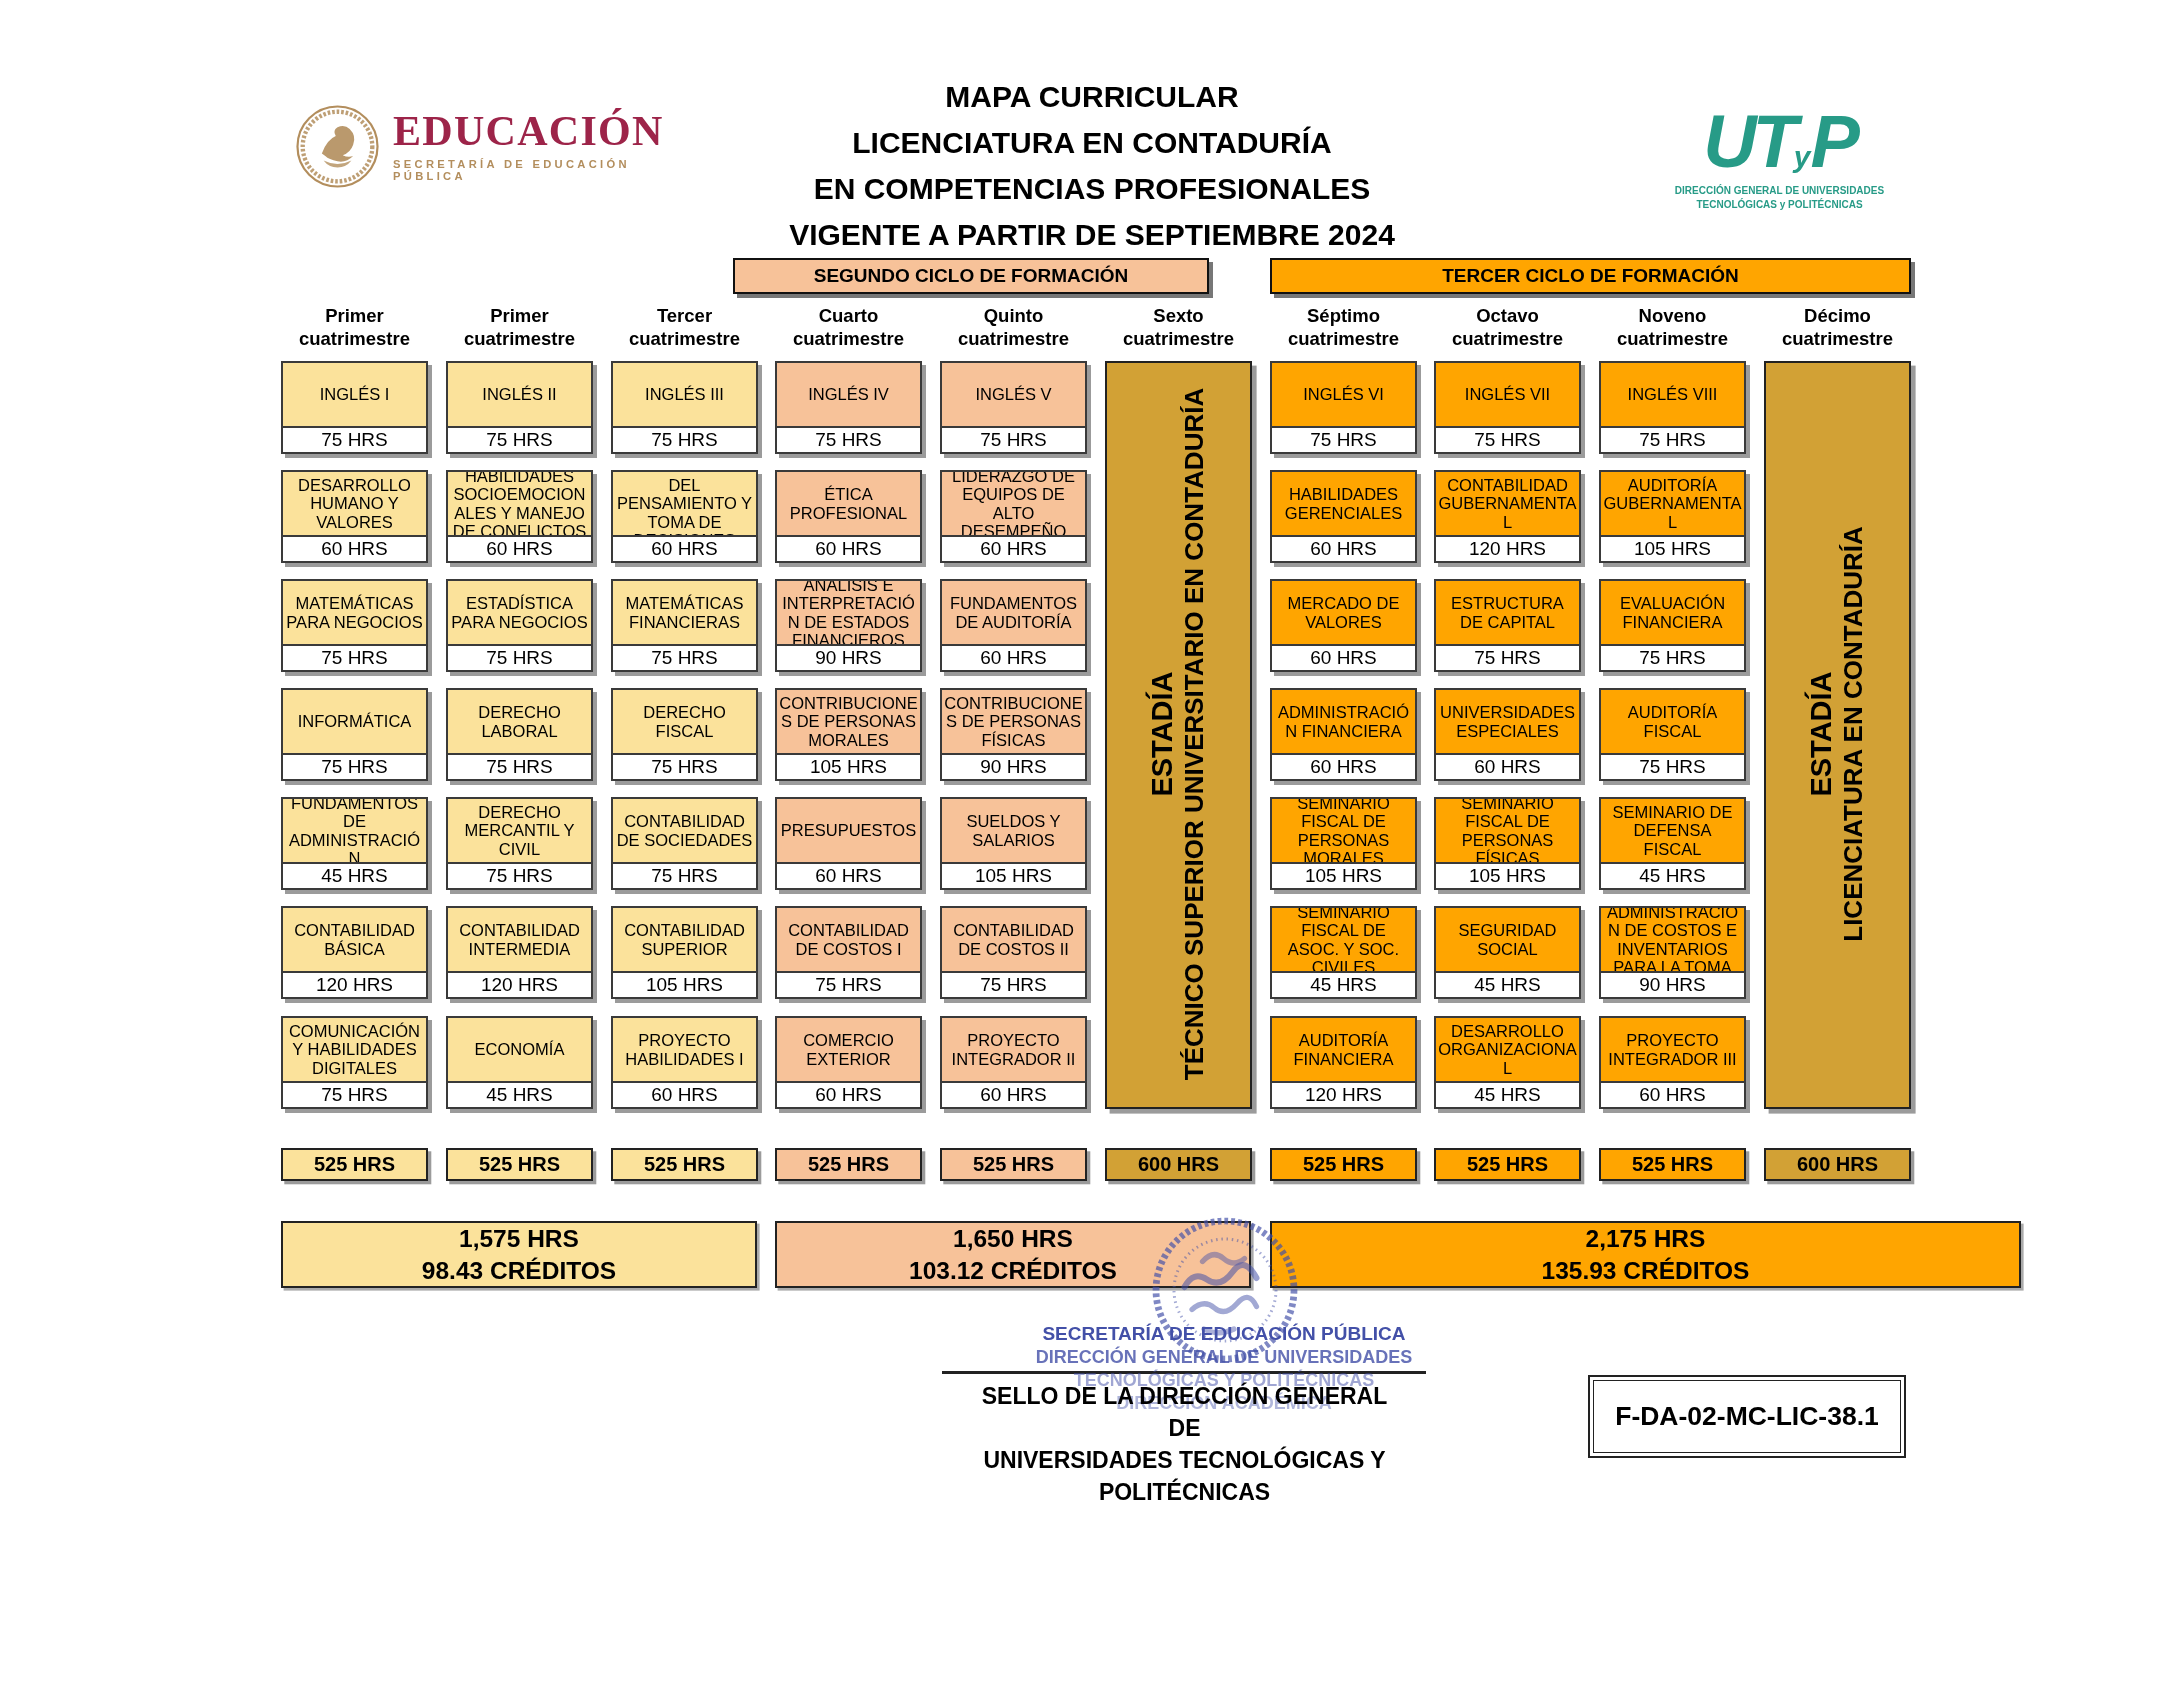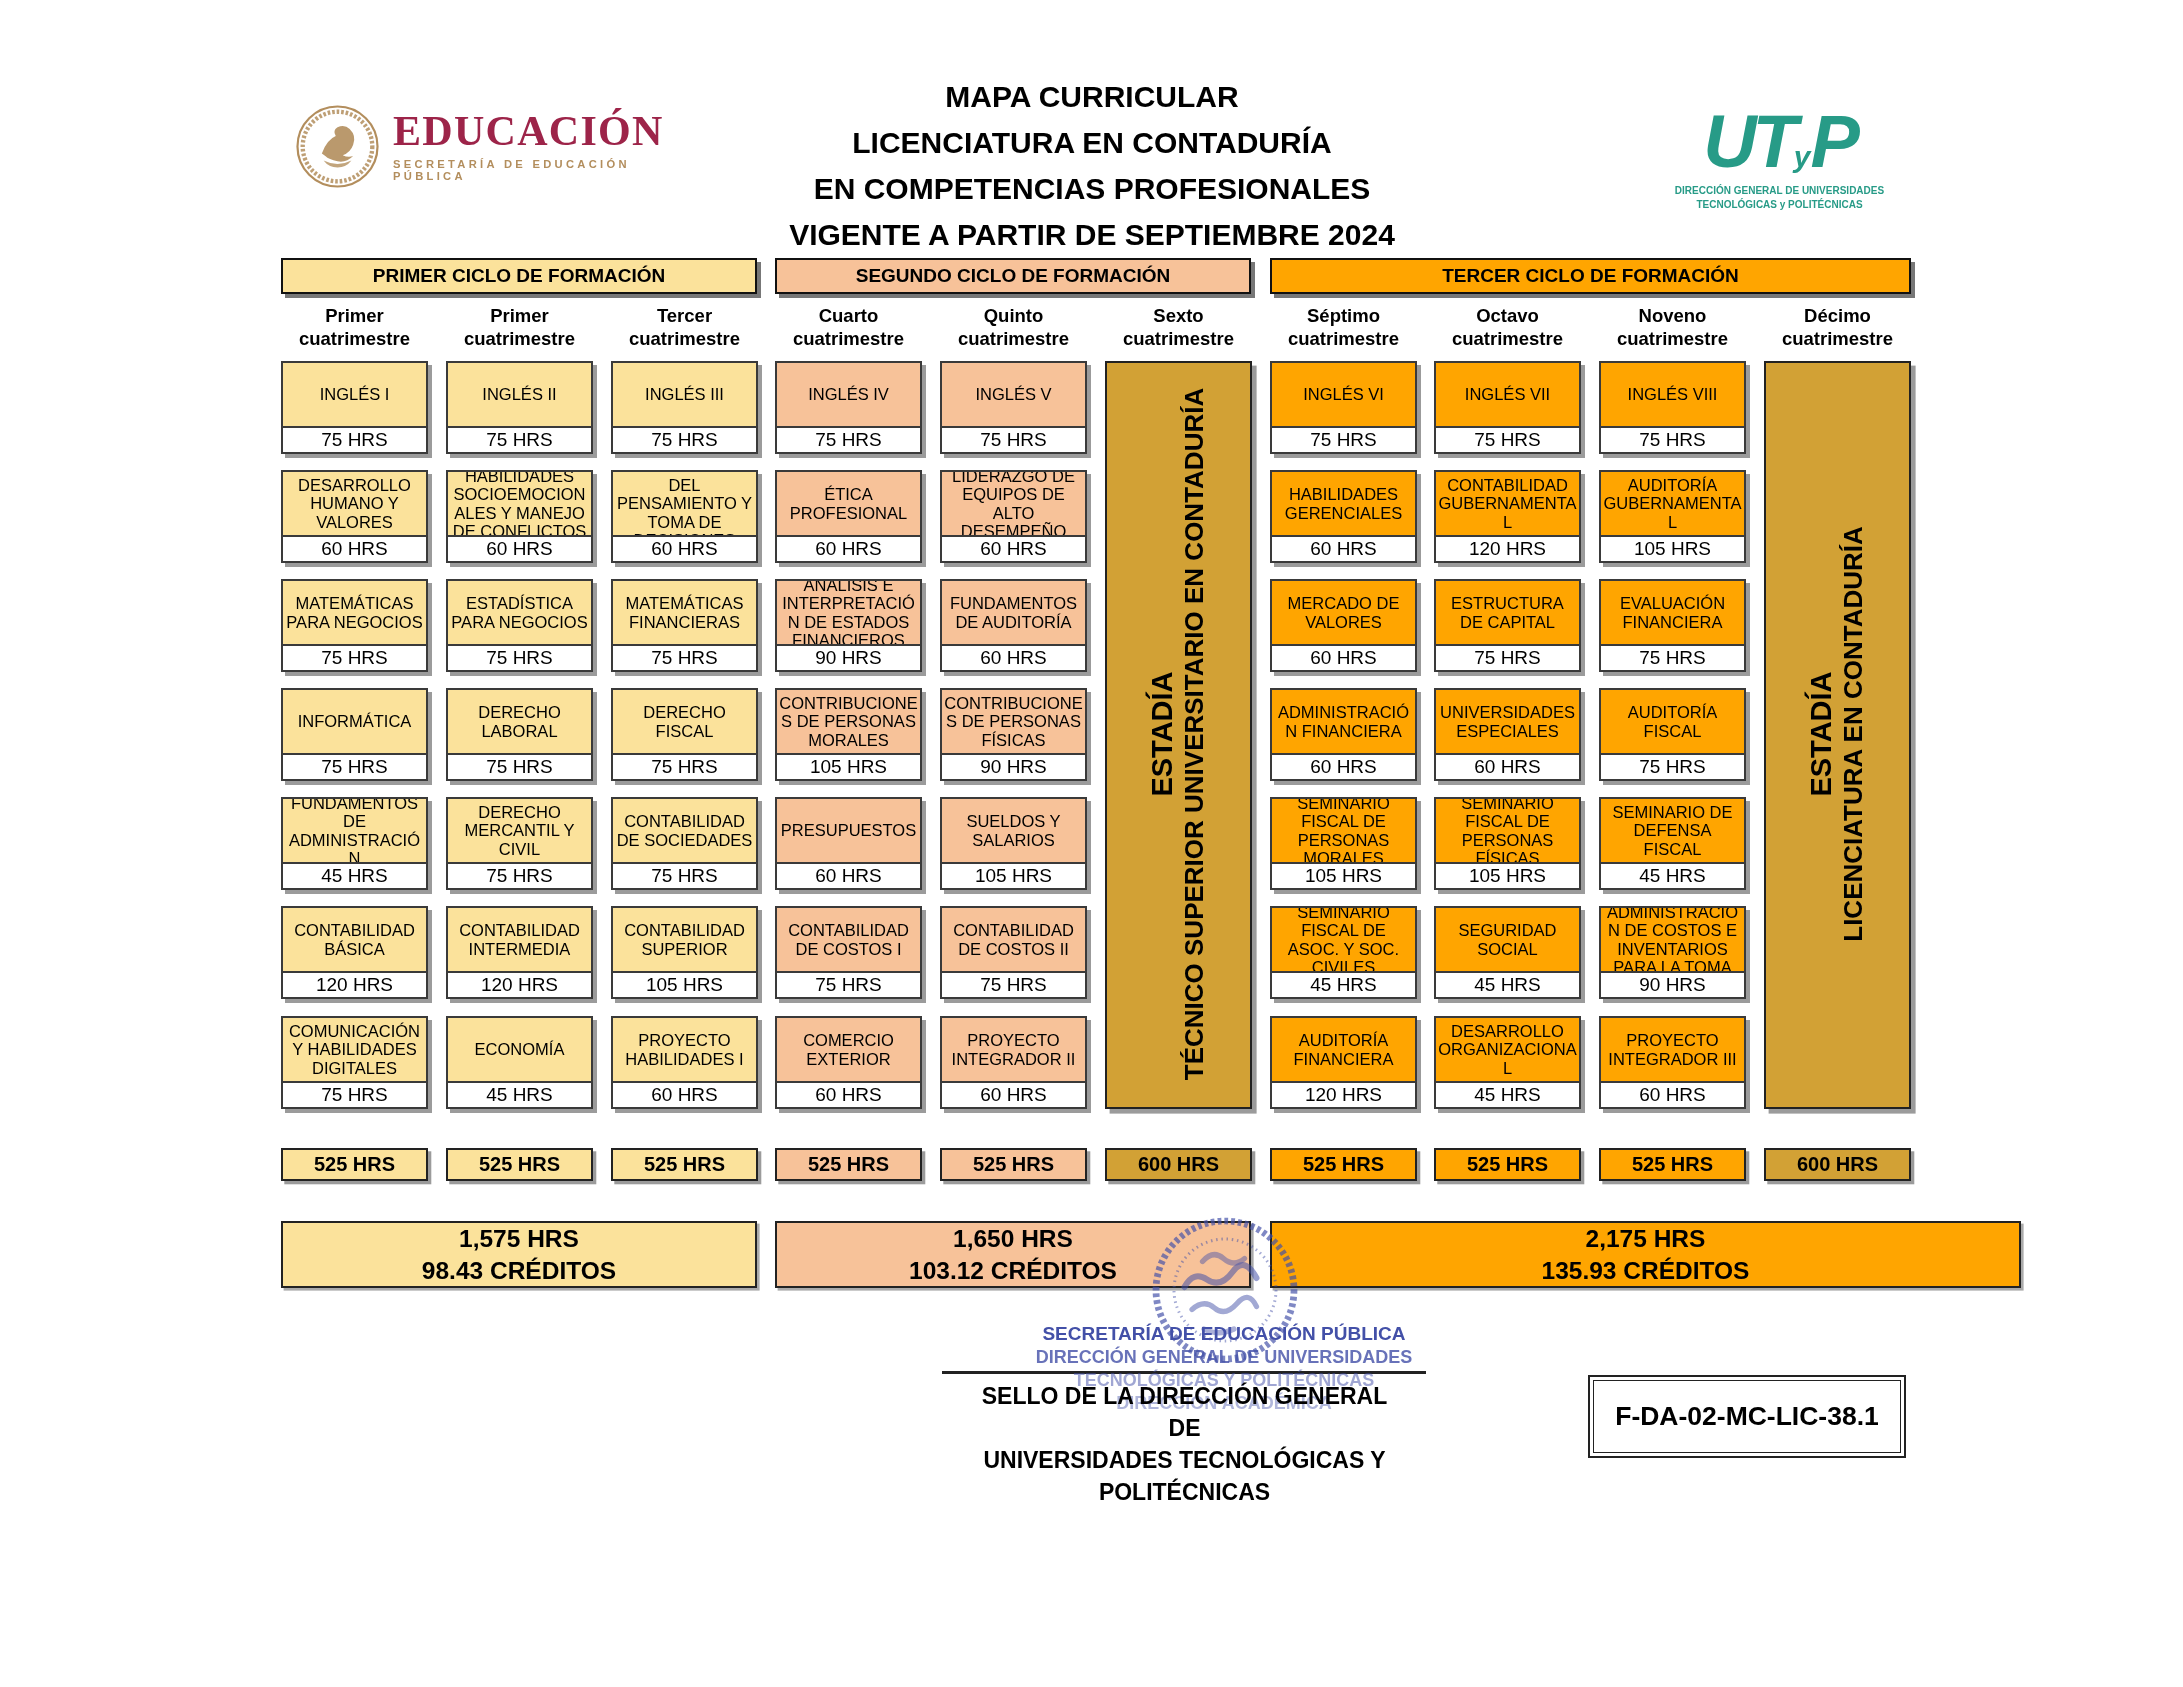--- a/index.html
+++ b/index.html
@@ -22,21 +22,21 @@
   .utp-sub{margin-top:5.3px;font-size:10px;font-weight:bold;line-height:13.2px;}
 
   
   .c0{left:281px}.c1{left:446px}.c2{left:611px}.c3{left:775px}.c4{left:940px}
   .c5{left:1105px}.c6{left:1270px}.c7{left:1434px}.c8{left:1599px}.c9{left:1764px}
   .r0{top:361px}.r1{top:470px}.r2{top:579px}.r3{top:688px}.r4{top:797px}.r5{top:906px}.r6{top:1016px}
 
   .cycle-h{position:absolute;top:258px;height:36px;border:2px solid #111;box-shadow:4px 4px 0 #777;
            display:flex;align-items:center;justify-content:center;font-weight:bold;font-size:19px;box-sizing:border-box;}
   .cyc1{left:281px;width:476px;background:#FBE29B;}
-  .cyc2{left:775px;width:476px;background:#F7C299;}
+  .cyc2{left:733px;width:476px;background:#F7C299;}
   .cyc3{left:1270px;width:641px;background:#FFA500;}
 
   .col-h{position:absolute;top:302px;width:147px;height:50px;display:flex;align-items:center;justify-content:center;
          text-align:center;font-weight:bold;font-size:18.5px;line-height:23px;}
 
   .cell{position:absolute;width:147px;height:93px;border:2.6px solid #3a3a3a;box-sizing:border-box;
         box-shadow:4px 4px 0 #9b9b9b;display:flex;flex-direction:column;background:#fff;}
   .ct{flex:1;display:flex;align-items:center;justify-content:center;text-align:center;
       font-size:16.5px;line-height:1.12;padding:1px 2px;overflow:hidden;word-break:break-word;}
   .ch{height:24px;border-top:2.6px solid #3a3a3a;background:#fff;display:flex;align-items:center;justify-content:center;
@@ -105,21 +105,20 @@
   </div>
 
   <div class="utp-logo">
     <div class="utp-word"><span>U</span><span>T</span><span class="y">y</span><span>P</span></div>
     <div class="utp-sub">
       <div>DIRECCIÓN GENERAL DE UNIVERSIDADES</div>
       <div>TECNOLÓGICAS y POLITÉCNICAS</div>
     </div>
   </div>
 
-  <div class="cycle-h cyc1">PRIMER CICLO DE FORMACIÓN</div>
   <div class="cycle-h cyc2">SEGUNDO CICLO DE FORMACIÓN</div>
   <div class="cycle-h cyc3">TERCER CICLO DE FORMACIÓN</div>
 
   <div class="col-h c0">Primer cuatrimestre</div>
   <div class="col-h c1">Primer cuatrimestre</div>
   <div class="col-h c2">Tercer cuatrimestre</div>
   <div class="col-h c3">Cuarto cuatrimestre</div>
   <div class="col-h c4">Quinto cuatrimestre</div>
   <div class="col-h c5">Sexto cuatrimestre</div>
   <div class="col-h c6">Séptimo cuatrimestre</div>

